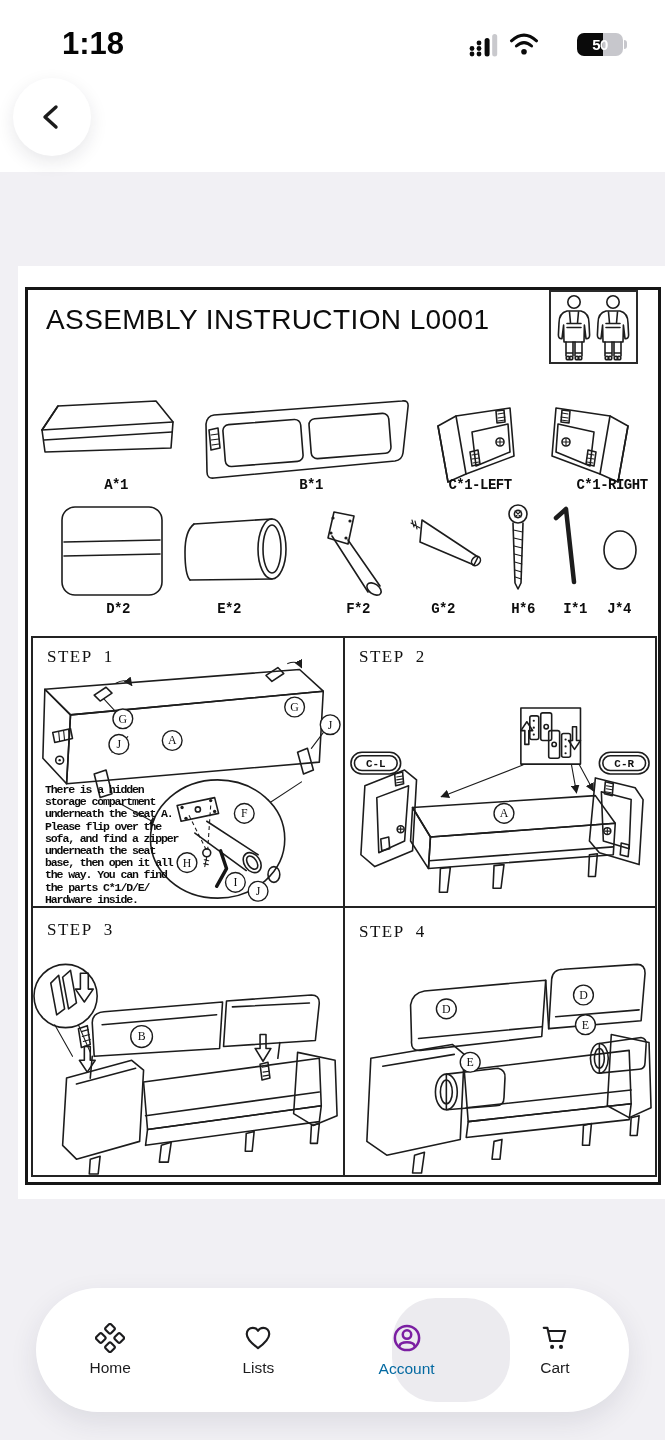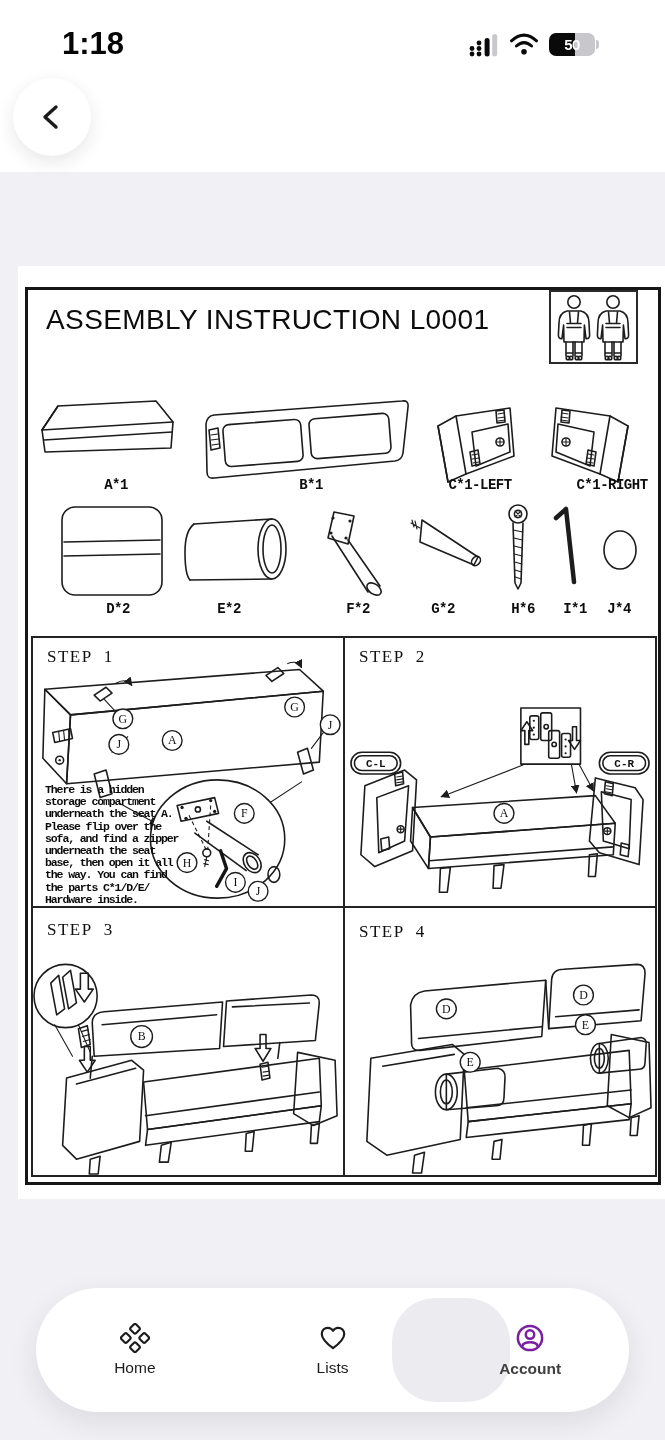--- a/index.html
+++ b/index.html
@@ -47,21 +47,21 @@
   .plab{font-family:"Liberation Mono","DejaVu Sans Mono",monospace;font-weight:700;font-size:14px;
         letter-spacing:-.5px;fill:#0d0d0d;text-anchor:middle;}
   .stad-t{font-family:"Liberation Mono","DejaVu Sans Mono",monospace;font-weight:700;font-size:11px;fill:#101010;text-anchor:middle;}
   
   .pill{position:absolute;left:36px;top:1288px;width:593px;height:124px;background:#ffffff;border-radius:62px;
         box-shadow:0 10px 28px rgba(40,40,70,.10);}
   .activepill{position:absolute;left:356px;top:10px;width:118px;height:104px;border-radius:44px;background:#ECEBEF;}
   .tabs{position:absolute;inset:0;display:flex;}
   .tab{flex:1;display:flex;flex-direction:column;align-items:center;justify-content:center;gap:6px;z-index:2;}
   .tab .lbl{font-size:15.5px;color:#1c1c1e;font-weight:500;}
-  .tab.active .lbl{color:#404040;font-weight:700;}
+  .tab.active .lbl{color:#0369a1;font-weight:400;}
 </style>
 </head>
 <body>
 
 <div class="phone">
   <div class="top-white"></div>
 
   <div class="time">1:18</div>
   <div class="sicons">
     <svg width="31" height="25" viewBox="0 0 31 25">
@@ -71,21 +71,21 @@
         <circle cx="11" cy="16.5" r="2.4" fill="#0a0a0a"></circle>
         <circle cx="11" cy="22" r="2.4" fill="#0a0a0a"></circle>
       <rect x="16.6" y="6" width="5" height="18.5" rx="2.5" fill="#0a0a0a"></rect>
       <rect x="24.2" y="2" width="5" height="22.5" rx="2.5" fill="#c9c9cd"></rect>
     </svg>
     <svg width="30" height="24" viewBox="0 0 30 24">
       <path d="M2.5,8.8 Q15,-2.5 27.5,8.8" fill="none" stroke="#0a0a0a" stroke-width="3" stroke-linecap="round"></path>
       <path d="M7.4,14 Q15,7.2 22.6,14" fill="none" stroke="#0a0a0a" stroke-width="3" stroke-linecap="round"></path>
       <circle cx="15" cy="19.8" r="2.8" fill="#0a0a0a"></circle>
     </svg>
-    <div style="display:flex;align-items:center;">
+    <div style="display:flex;align-items:center;margin-left:28px;">
       <div class="battery">
           <span>50</span>
         </div>
       <div class="bnub"></div>
     </div>
   </div>
 
   <button class="backbtn">
     <svg width="26" height="30" viewBox="0 0 26 30">
       <polyline points="17,5 6,15 17,25" fill="none" stroke="#1b1b1b" stroke-width="3.4" stroke-linecap="round" stroke-linejoin="round"></polyline>
@@ -455,15 +455,23 @@
         <span class="lbl">Lists</span>
       </div>
       <div class="tab active">
         <svg width="32" height="32" viewBox="0 0 28 28">
           <circle cx="14" cy="14" r="10.6" fill="none" stroke="#7B1FA2" stroke-width="2.2"></circle>
           <circle cx="14" cy="11" r="3.7" fill="none" stroke="#7B1FA2" stroke-width="2.2"></circle>
           <path d="M7.4,20.9 C8.3,16.7 19.7,16.7 20.6,20.9" fill="none" stroke="#7B1FA2" stroke-width="2.2" stroke-linecap="round"></path>
         </svg>
         <span class="lbl">Account</span>
       </div>
+      <div class="tab">
+        <svg width="30" height="30" viewBox="0 0 28 28">
+          <path d="M3.5,4.5 h3.4 l2.7,12.3 h11.2 l2.7,-9.3 H8.1" fill="none" stroke="#1c1c1e" stroke-width="2" stroke-linejoin="round" stroke-linecap="round"></path>
+          <circle cx="11.3" cy="22.3" r="1.9" fill="#1c1c1e"></circle>
+          <circle cx="19.6" cy="22.3" r="1.9" fill="#1c1c1e"></circle>
+        </svg>
+        <span class="lbl">Cart</span>
+      </div>
     </div>
   </nav>
 </div>
 
 </body></html>

